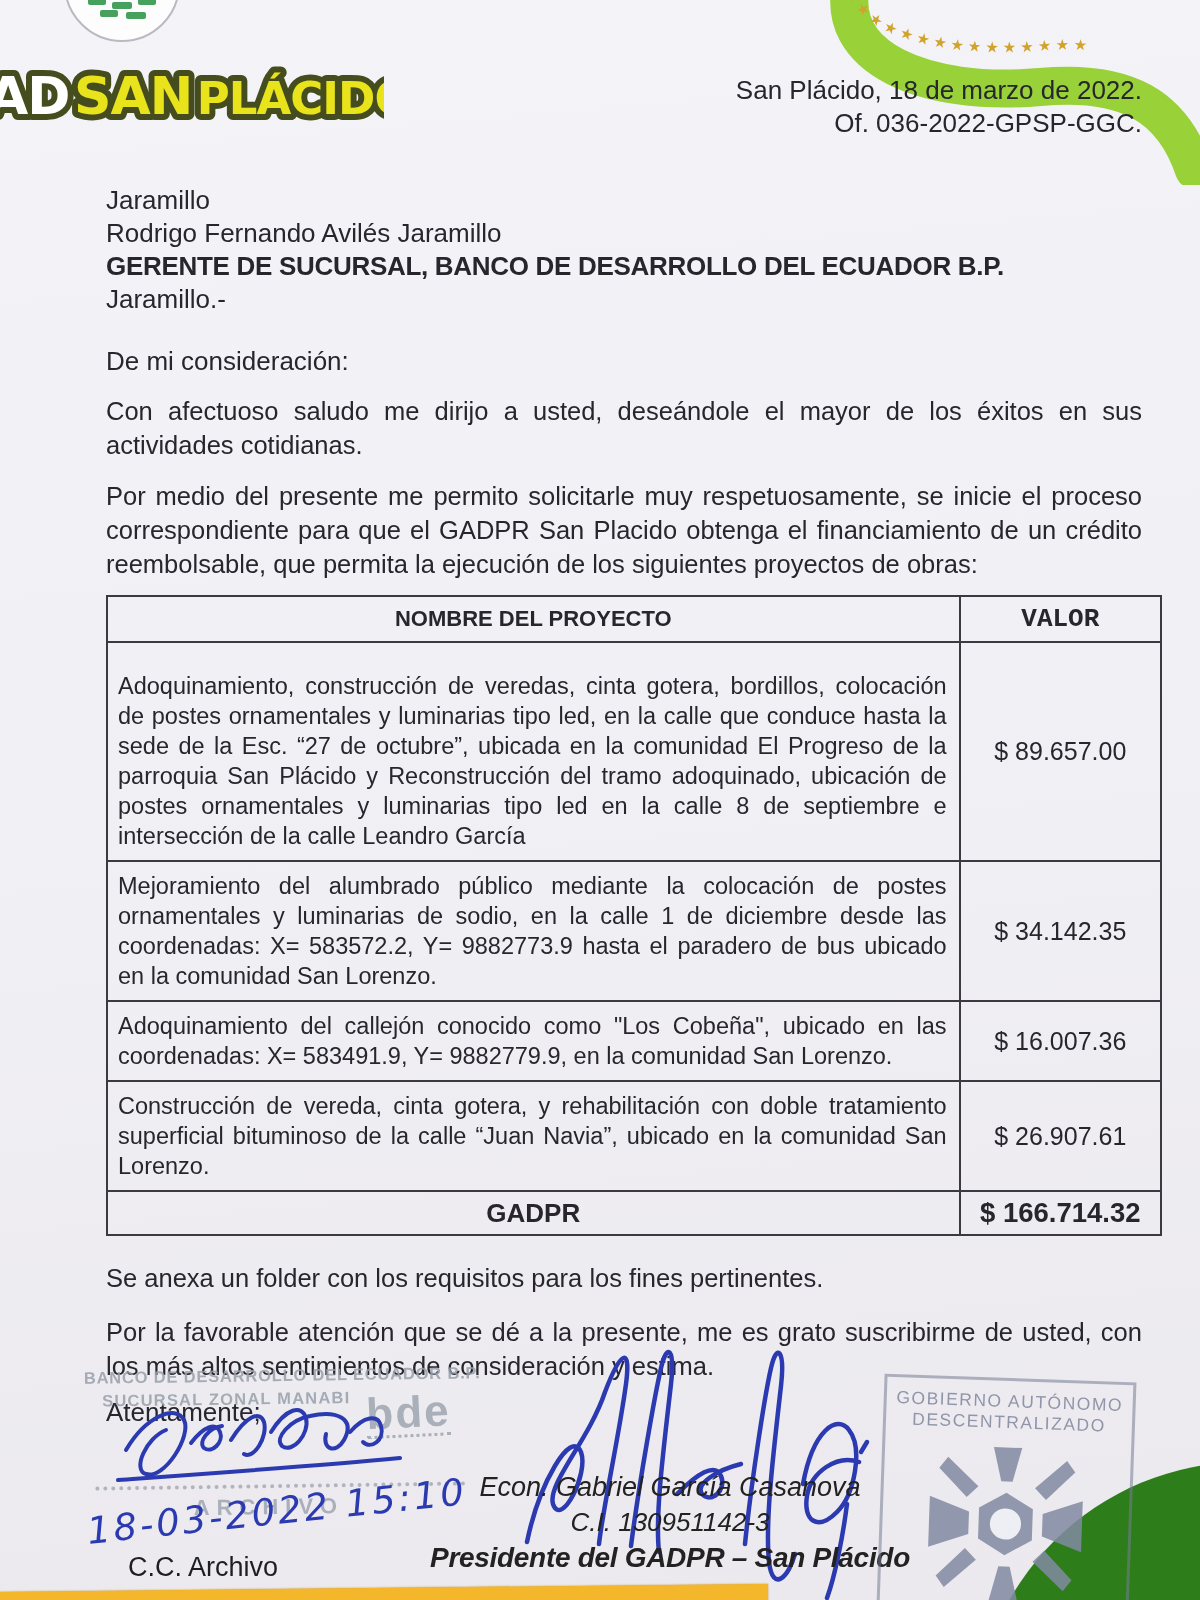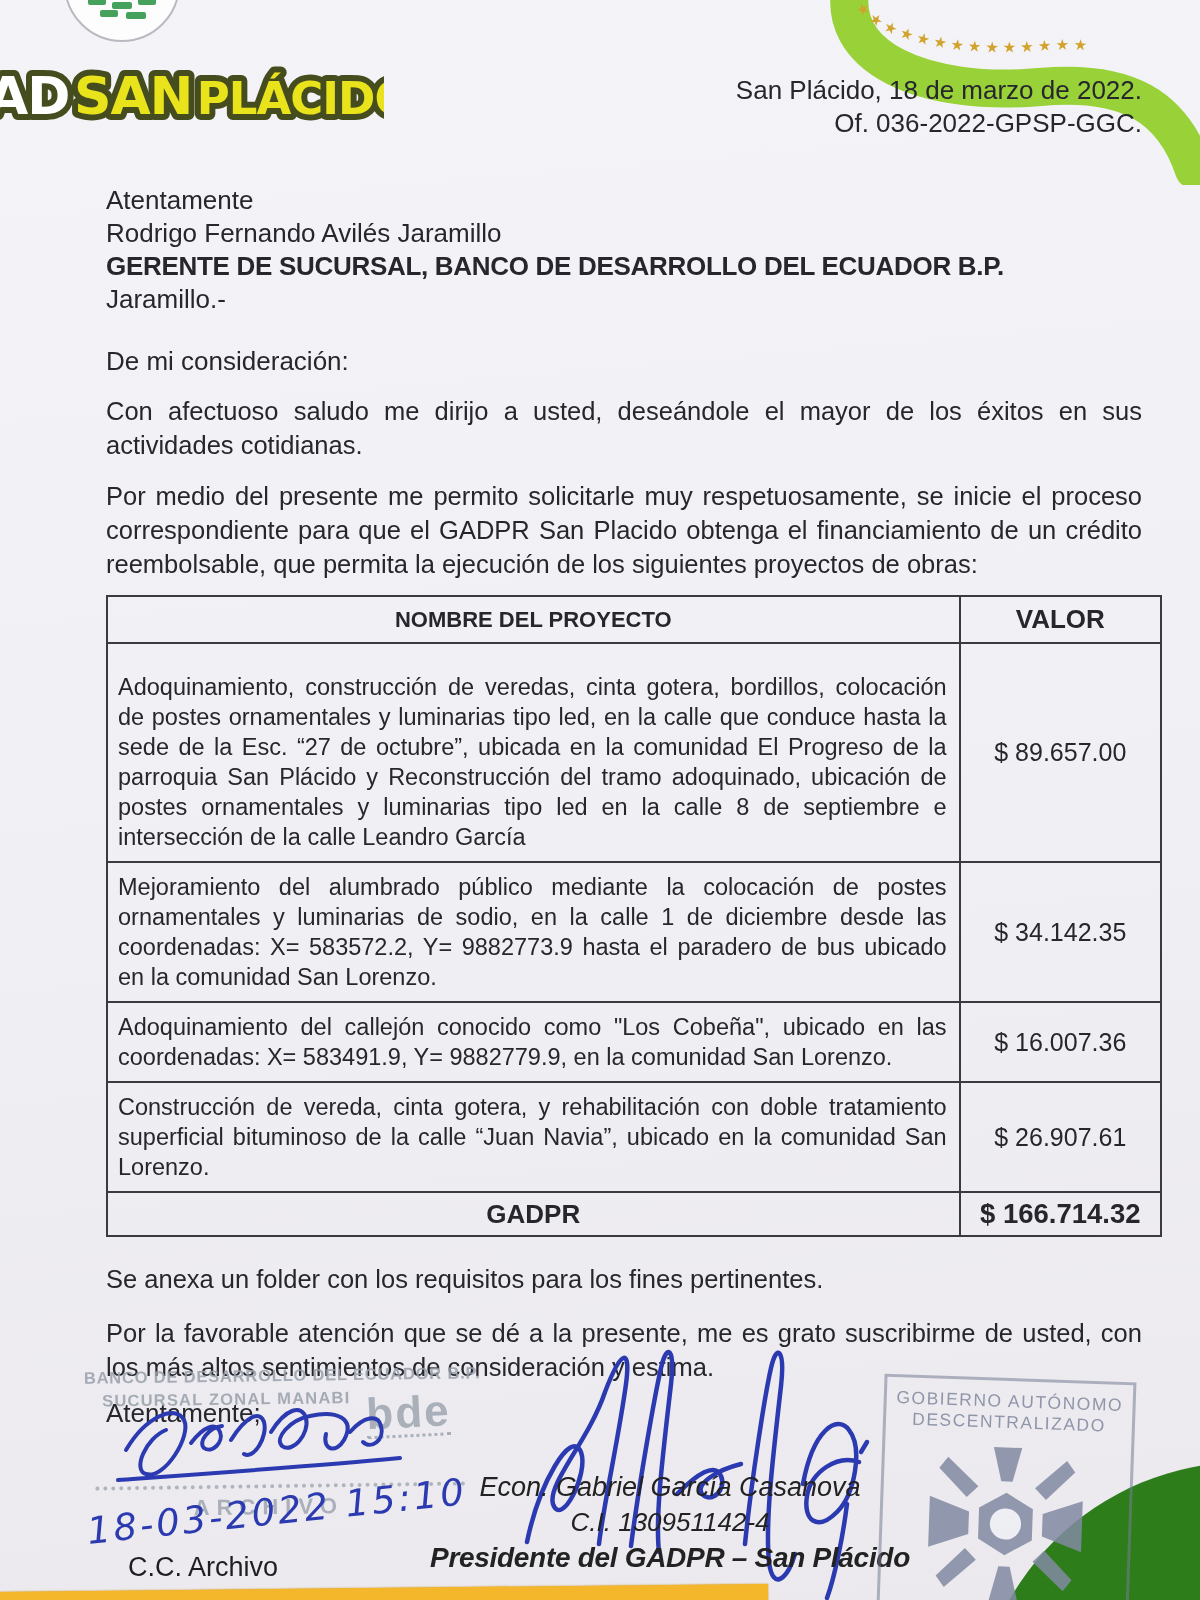--- a/index.html
+++ b/index.html
@@ -38,21 +38,21 @@
   .recipient .role { font-weight:bold; letter-spacing:-0.3px; }
   .salutation { margin-top:30px; font-size:26px; }
   .para { margin-top:17px; font-size:25.5px; line-height:34px; text-align:justify; }
 
   table.projects {
     margin-top:14px; border-collapse:collapse; width:1056px;
     font-size:23.5px;
   }
   table.projects th, table.projects td { border:2px solid #3a3a40; }
   th.col-project { width:870px; text-align:center; font-size:22px; padding:7px 14px; }
-  th.col-value   { width:202px; text-align:center; font-size:26px; padding:7px 20px; }
+  th.col-value   { width:202px; text-align:center; font-size:26px; padding:7px 20px;font-family:Liberation Mono, monospace; }
   td.cell-project { padding:9px 12px 9px 10px; line-height:30px; text-align:justify; }
   tr.row-first td.cell-project { padding-top:28px; }
   td.cell-value { text-align:center; font-size:25px; vertical-align:middle; white-space:nowrap; padding:4px 8px;margin-left:18px; }
   tr.row-total td { padding:5px 8px; }
   .total-label { text-align:center; font-weight:bold; font-size:26px; }
   .total-value { text-align:center; font-weight:bold; font-size:27.5px; white-space:nowrap; }
 
   .annex { margin-top:28px; font-size:25.5px; }
   .closing-para { margin-top:22px; font-size:25.5px; line-height:34px; text-align:justify; }
   .atentamente { margin-top:14px; font-size:26px; }
@@ -145,21 +145,21 @@
   <div class="yellow-strip"></div>
 
   <div class="content">
 
     <div class="date-block">
       <div>San Plácido, 18 de marzo de 2022.</div>
       <div>Of. 036-2022-GPSP-GGC.</div>
     </div>
 
     <div class="recipient">
-      <div>Atentamente</div>
+      <div>Jaramillo</div>
       <div>Rodrigo Fernando Avilés Jaramillo</div>
       <div class="role">GERENTE DE SUCURSAL, BANCO DE DESARROLLO DEL ECUADOR B.P.</div>
       <div>Jaramillo.-</div>
     </div>
 
     <div class="salutation">De mi consideración:</div>
 
     <p class="para">Con afectuoso saludo me dirijo a usted, deseándole el mayor de los éxitos en sus actividades cotidianas.</p>
     <p class="para">Por medio del presente me permito solicitarle muy respetuosamente, se inicie el proceso correspondiente para que el GADPR San Placido obtenga el financiamiento de un crédito reembolsable, que permita la ejecución de los siguientes proyectos de obras:</p>
 
@@ -226,21 +226,21 @@
       <path d="M126,214 C134,152 150,62 156,36 C162,10 170,16 166,52 C158,122 150,184 154,220"></path>
       <path d="M172,162 C192,142 210,130 216,144 C222,158 206,172 197,162 C190,152 212,138 236,132"></path>
       <path d="M240,212 C246,152 260,62 266,36 C272,10 280,18 276,54 C268,124 260,190 264,230 C268,262 284,244 290,222"></path>
       <path d="M298,152 C308,98 332,82 344,98 C358,116 350,162 332,180 C312,200 298,188 302,164 C306,140 332,122 354,130"></path>
       <path d="M342,172 C338,204 330,244 322,266"></path>
       <path d="M356,120 L362,110"></path>
     </g>
   </svg>
   <div class="typed-signer">
     <div class="s-name">Econ. Gabriel García Casanova</div>
-    <div class="s-id">C.I. 130951142-4</div>
+    <div class="s-id">C.I. 130951142-3</div>
     <div class="s-role">Presidente del GADPR – San Plácido</div>
   </div>
 
   <div class="gad-stamp">
     <div class="g-line">GOBIERNO AUTÓNOMO</div>
     <div class="g-line">DESCENTRALIZADO</div>
     <svg width="170" height="170" viewBox="0 0 120 120">
       <g fill="#828aa2">
         <polygon points="50,6 70,6 64,30 56,30"></polygon>
         <polygon points="50,114 70,114 64,90 56,90"></polygon>

